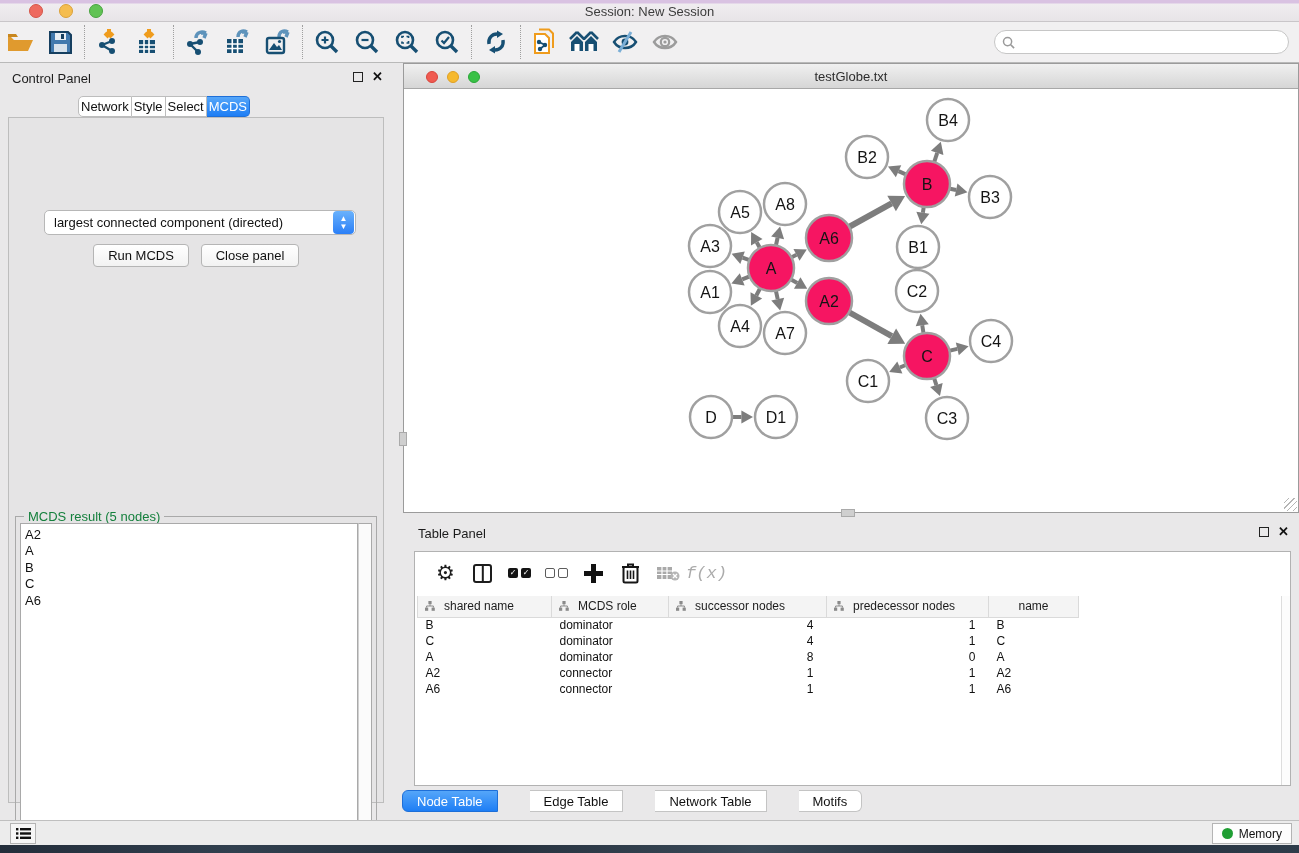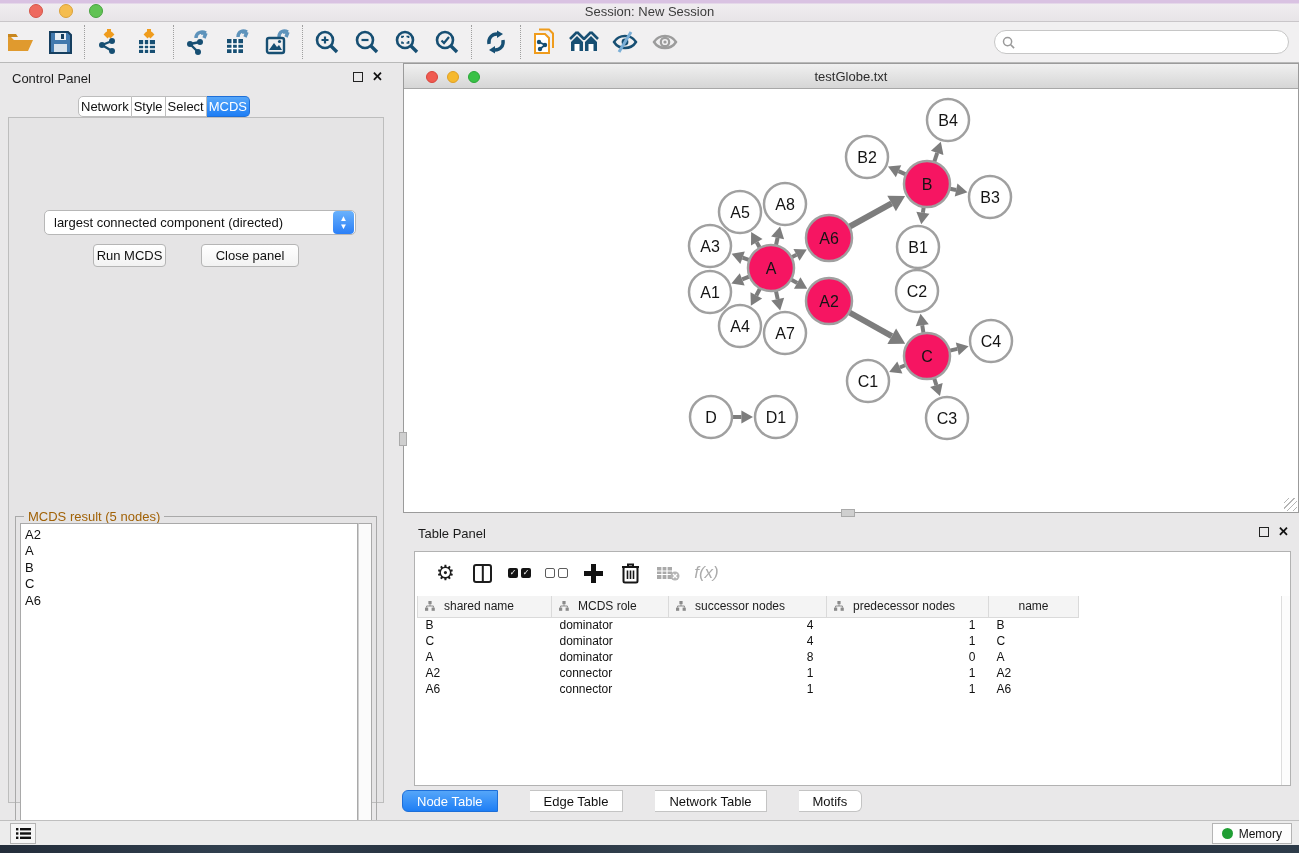--- a/index.html
+++ b/index.html
@@ -40,24 +40,24 @@
   .cp-body { position:absolute; left:8px; top:54px; width:376px; height:686px; background:#e5e4e5; border:1px solid #bdbdbd; }
   .opt-label { position:absolute; left:0; width:100%; top:72px; text-align:center; font-size:13px; color:#111; }
   .dropdown { position:absolute; left:35px; top:92px; width:312px; height:25px; background:#fff;
     border:1px solid #b7b7b7; border-radius:5px; display:flex; align-items:center; }
   .dropdown .dval { flex:1; padding-left:9px; font-size:13px; color:#111; white-space:nowrap; }
   .dropdown .dstep { width:21px; height:23px; border-radius:4px; margin-right:1px;
     background:linear-gradient(180deg,#6ab2fc,#2b7ff7); color:#fff; font-size:8px; line-height:8px;
     display:flex; flex-direction:column; align-items:center; justify-content:center; }
   .btn { position:absolute; height:23px; background:linear-gradient(180deg,#ffffff,#f2f2f2); border:1px solid #b5b5b5;
     border-radius:4px; font-size:13px; color:#111; display:flex; align-items:center; justify-content:center; }
-  .btn-run { left:84px; top:126px; width:73px; }
+  .btn-run { left:84px; top:126px; width:96px; }
   .btn-close { left:192px; top:126px; width:98px; }
   .result-box { position:absolute; left:6px; top:398px; width:362px; height:340px; border:1px solid #a9a9a9; }
-  .result-legend { position:absolute; left:8px; top:-8px; background:#e5e4e5; padding:0 4px; font-size:13px; color:#a16207; }
+  .result-legend { position:absolute; left:8px; top:-8px; background:#e5e4e5; padding:0 4px; font-size:13px; color:#15803d; }
   .result-list { position:absolute; left:4px; top:6px; right:18px; bottom:4px; background:#fff; border:1px solid #a9a9a9; overflow:hidden; padding:3px 0 0 4px; }
   .result-scroll { position:absolute; right:4px; top:6px; width:14px; bottom:4px; background:#fbfbfb; border:1px solid #a9a9a9; border-left:1px solid #d0d0d0; }
   .mcds-item { font-size:13px; line-height:16.4px; color:#111; }
 
   
   .net-window { position:absolute; left:403px; top:63px; width:896px; height:450px; background:#fff;
     border:1px solid #9b9b9b; }
   .net-titlebar { position:absolute; left:0; top:0; right:0; height:25px;
     background:linear-gradient(180deg,#f0f0f0,#d6d6d6); border-bottom:1px solid #a8a8a8; }
   .net-titlebar .title { position:absolute; left:0; right:0; top:5px; text-align:center; font-size:13px; color:#2d2d2d; }
@@ -77,21 +77,21 @@
   .tp-icons { position:absolute; right:10px; top:9px; display:flex; gap:9px; }
   .tp-box { position:absolute; left:12px; top:33px; width:877px; height:235px; background:#fff; border:1px solid #b2b2b2; }
   .tp-toolbar { position:absolute; left:0; top:0; right:0; height:42px; background:#fff; display:flex; align-items:center; padding-left:12px; }
   .tico { width:37px; height:36px; display:flex; align-items:center; justify-content:center; flex:0 0 auto; }
   .gear-glyph { font-size:21px; color:#1d1d1d; font-family:"DejaVu Sans",sans-serif; }
   .col-glyph { width:19px; height:19px; border:2.4px solid #1d1d1d; border-radius:3px; position:relative; }
   .col-glyph::after { content:""; position:absolute; left:50%; top:0; bottom:0; width:2.4px; background:#1d1d1d; transform:translateX(-50%); }
   .chkpair { display:flex; gap:3px; }
   .chk { width:10px; height:10px; background:#141414; border-radius:2px; color:#fff; font-size:8px; line-height:10px; text-align:center; }
   .unchk { width:10px; height:10px; background:#fff; border:1.6px solid #5c5c5c; border-radius:2px; }
-  .fx-label { font-family:Liberation Sans, sans-serif; font-style:italic; font-size:17px; color:#ababab; margin-left:4px; }
+  .fx-label { font-family:Liberation Mono, monospace; font-style:italic; font-size:17px; color:#ababab; margin-left:4px; }
 
   table.node-table { position:absolute; left:2px; top:44px; border-collapse:collapse; table-layout:fixed; font-size:12px; }
   .node-table th { height:21px; background:#f4f4f4; border:1px solid #dadada; border-top:none; font-weight:normal;
     font-size:12px; color:#1c1c1c; text-align:left; padding-left:7px; white-space:nowrap; overflow:hidden; }
   .node-table th .hicon { display:inline-block; vertical-align:-1px; margin-right:9px; }
   .node-table th.center { text-align:center; padding-left:0; }
   .node-table td { height:16px; padding:0 8px; white-space:nowrap; color:#111; }
   .node-table td.num { text-align:right; padding-right:13px; }
   .tp-scroll { position:absolute; right:0; top:44px; bottom:0; width:9px; background:#fcfcfc; border-left:1px solid #ddd; }
 

